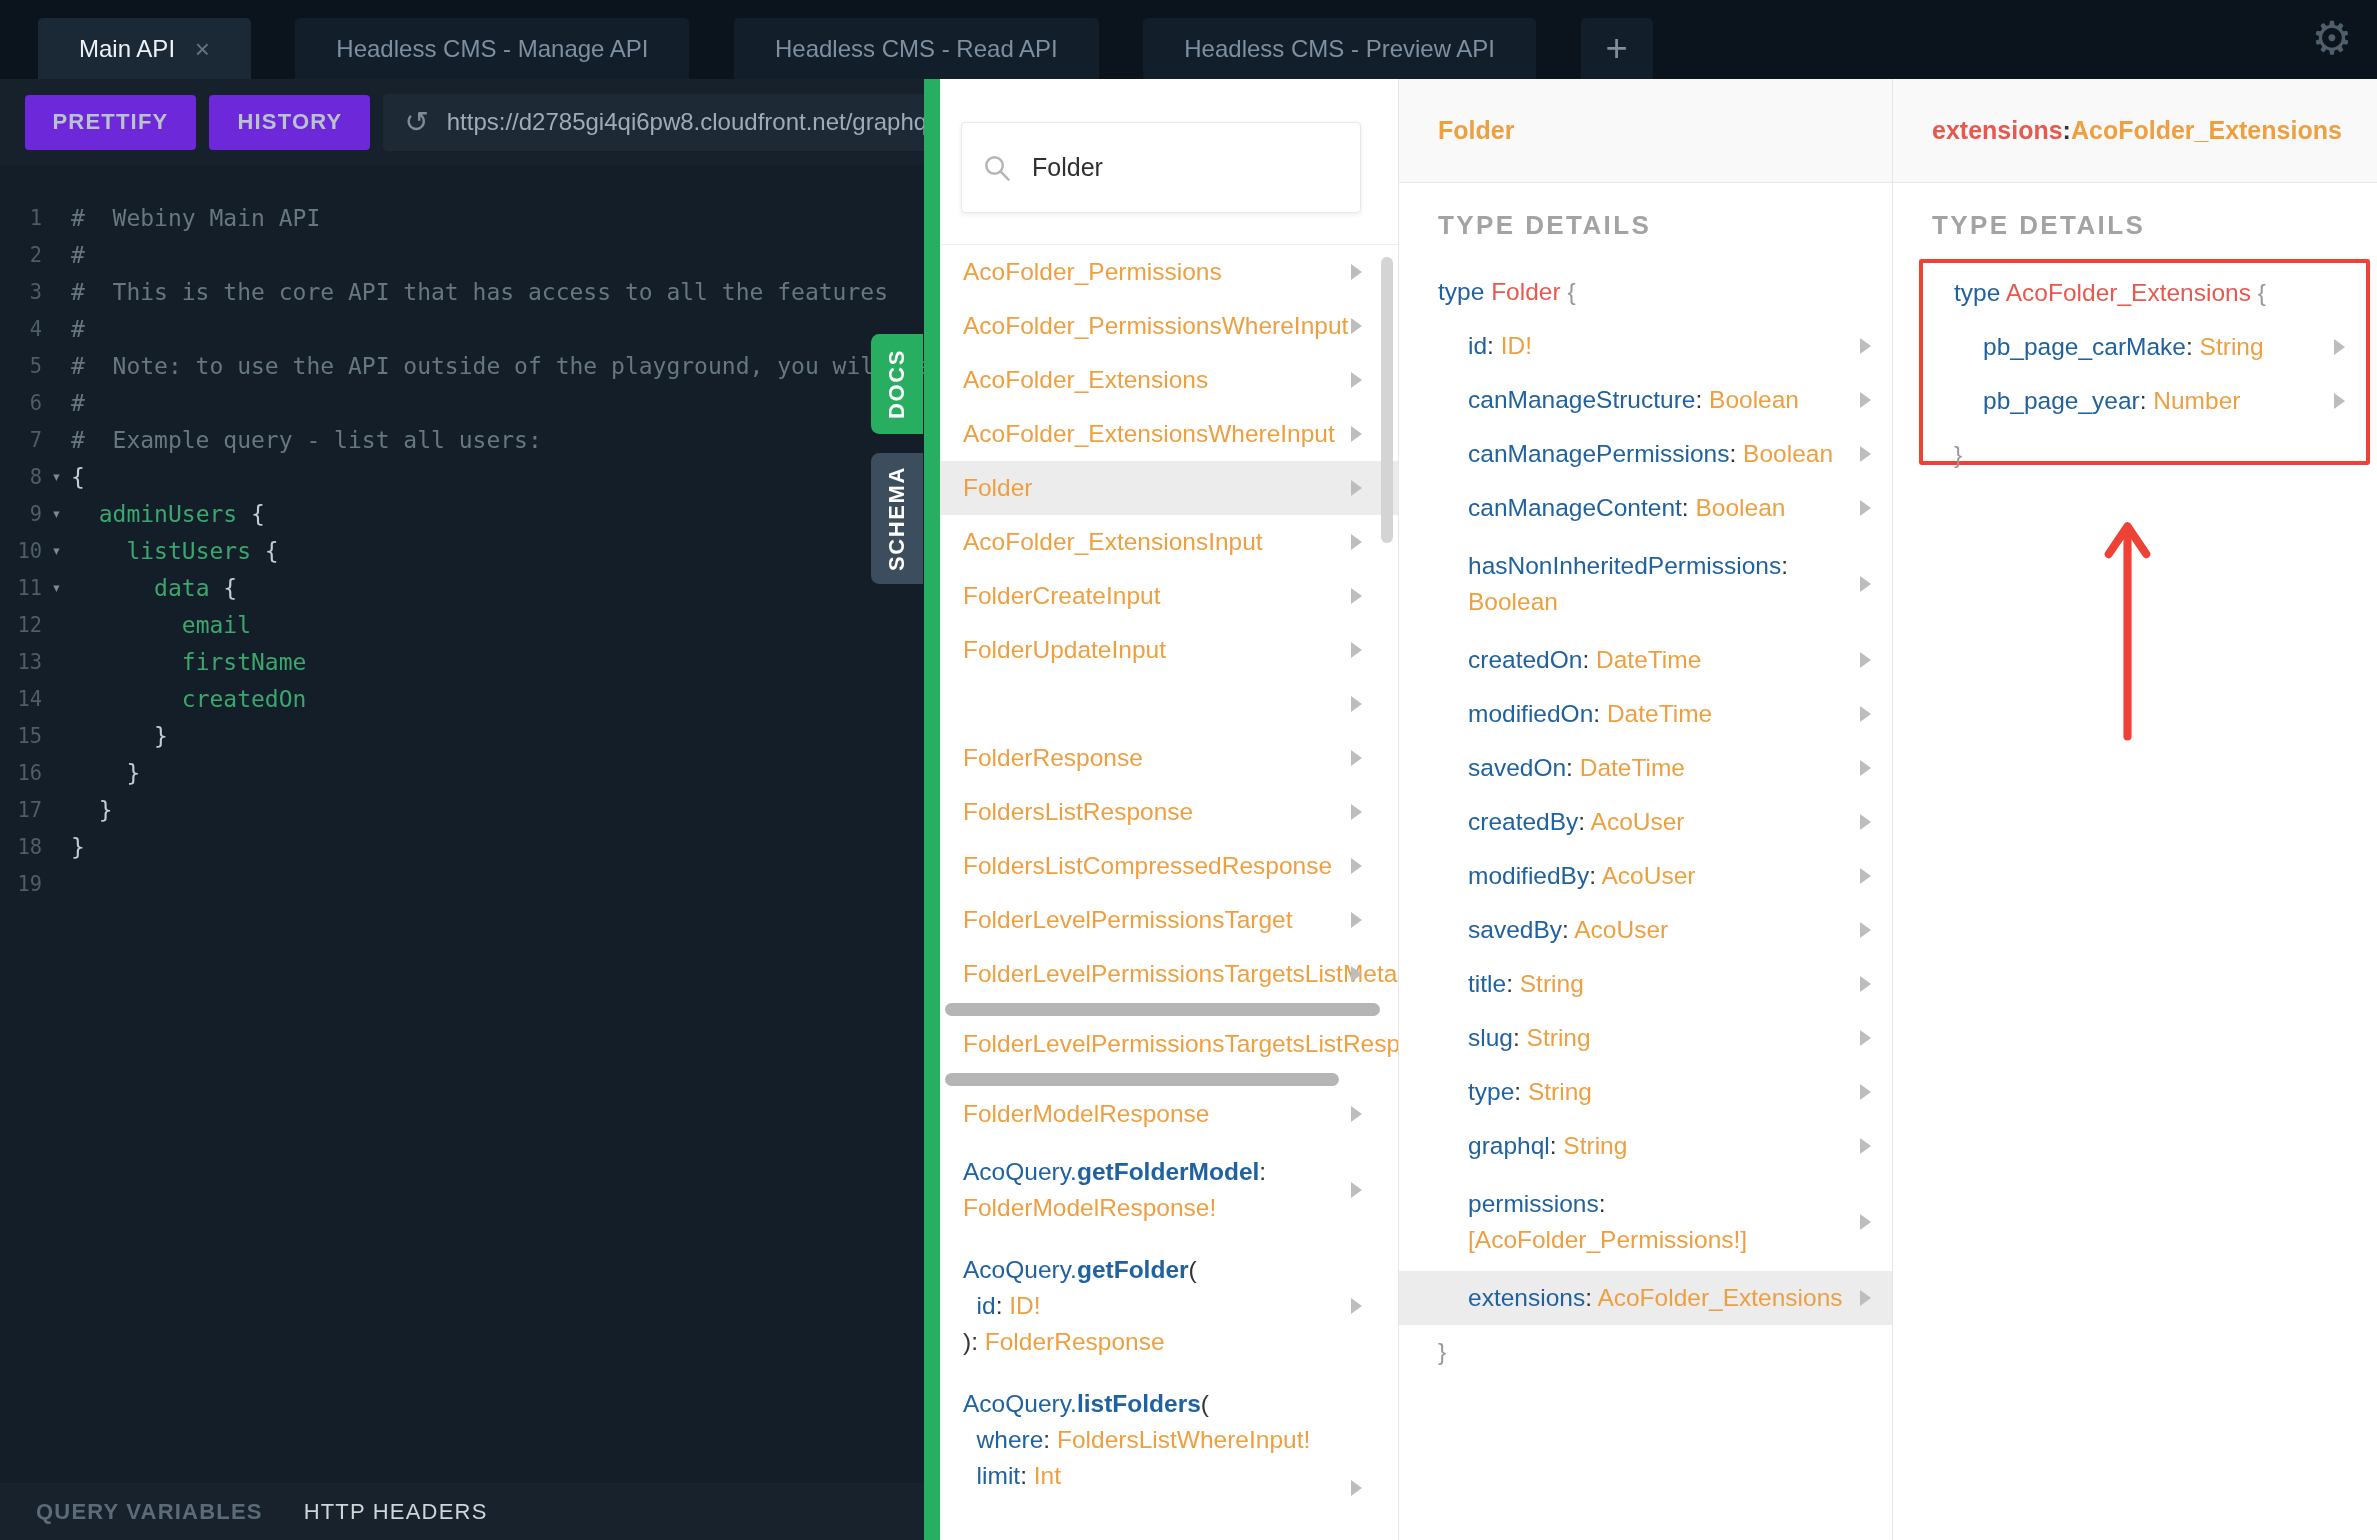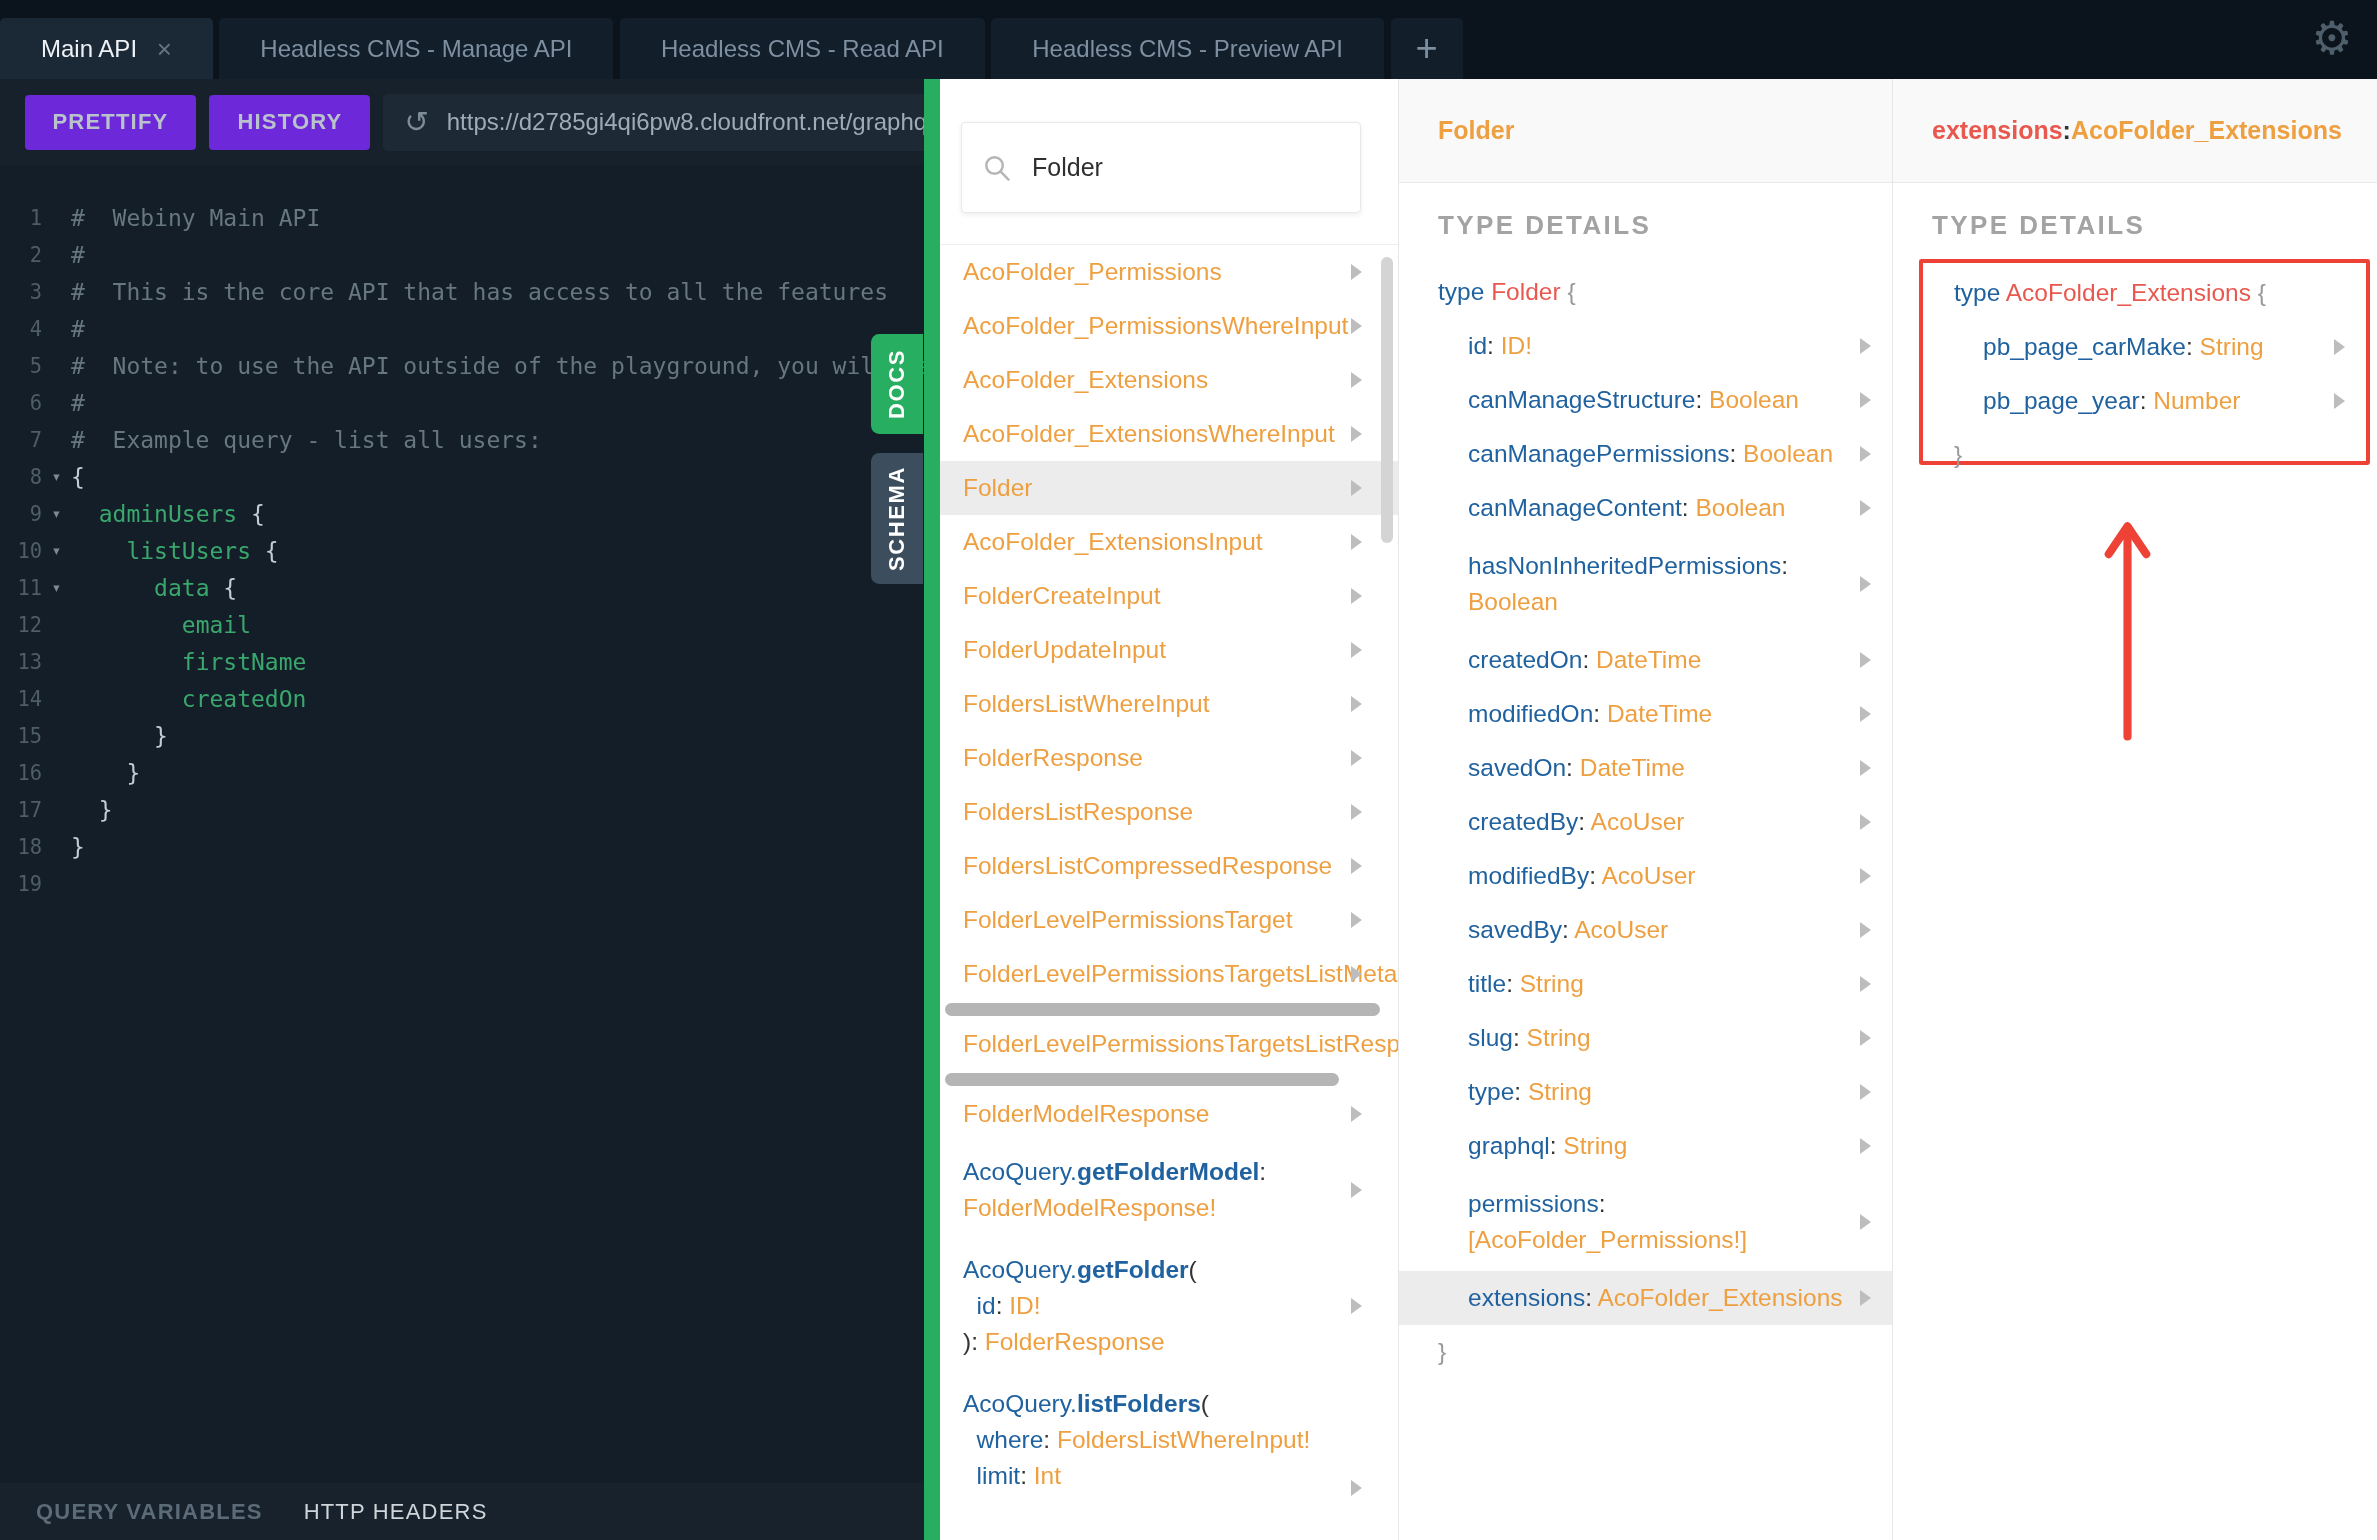--- a/index.html
+++ b/index.html
@@ -5,21 +5,21 @@
   * { margin:0; padding:0; box-sizing:border-box; }
   html,body { width:2377px; height:1540px; overflow:hidden; background:#fff;
               font-family:"Liberation Sans", sans-serif; }
   .app { position:relative; width:2377px; height:1540px; overflow:hidden; }
 
   
   .topbar { position:absolute; left:0; top:0; width:2377px; height:79px; background:#0b141d; }
   .tabs { position:absolute; left:0; bottom:0; display:flex; gap:6.5px; }
   .tab { height:61px; display:flex; align-items:center; padding:0 41px;
          background:#121e2a; color:#7e8fa0; font-size:24px; border-radius:4.9px 4.9px 0 0;
-         white-space:nowrap; cursor:default; }
+         white-space:nowrap; cursor:default;margin-left:38px; }
   .tab.active { background:#1b2937; color:#eef2f6; }
   .tab .close { margin-left:19.6px; color:#64737f; font-size:26px; line-height:1; }
   .tab.plus { width:72px; padding:0; justify-content:center; font-size:38px; color:#7e8fa0; }
   .gear { position:absolute; right:24.5px; top:11.4px; font-size:46px; color:#4f5e6b;
           font-family:"DejaVu Sans", sans-serif; }
 
   
   .left-pane { position:absolute; left:0; top:79px; width:940px; height:1461px;
                background:#131e28; overflow:hidden; }
   .green-divider { position:absolute; right:0; top:0; width:16.3px; height:1461px; background:#27ae60; }
@@ -218,21 +218,20 @@
         </div>
         <div class="drow">
           <div class="line"><span class="c-o">FolderCreateInput</span></div>
           <span class="arr"></span>
         </div>
         <div class="drow">
           <div class="line"><span class="c-o">FolderUpdateInput</span></div>
           <span class="arr"></span>
         </div>
         <div class="drow">
-          <div class="line"><span class="c-o">FoldersListWhereInput</span></div>
           <span class="arr"></span>
         </div>
         <div class="drow">
           <div class="line"><span class="c-o">FolderResponse</span></div>
           <span class="arr"></span>
         </div>
         <div class="drow">
           <div class="line"><span class="c-o">FoldersListResponse</span></div>
           <span class="arr"></span>
         </div>

